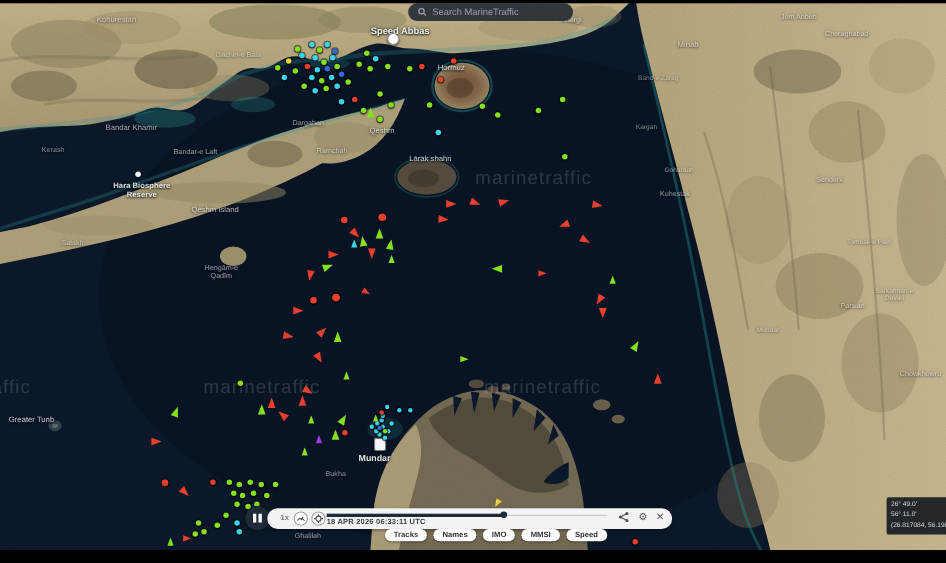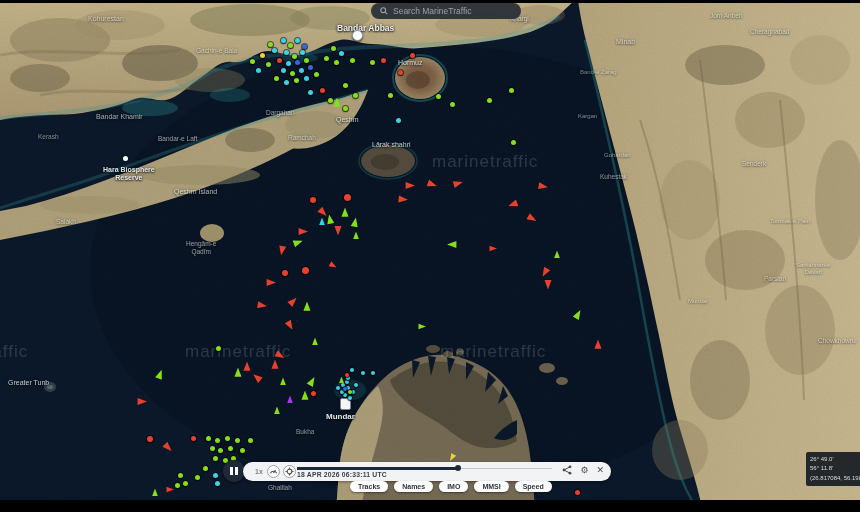--- a/index.html
+++ b/index.html
@@ -185,21 +185,21 @@
     <rect x="0" y="0" width="860" height="512" filter="url(#noise)" opacity="0.07"></rect>
   </svg>
 
   <div class="layer" id="watermarks">
       <span class="watermark" style="left: 432px; top: 152px;">marinetraffic</span>
       <span class="watermark" style="left: 185px; top: 342px;">marinetraffic</span>
       <span class="watermark" style="left: 440px; top: 342px;">marinetraffic</span>
       <span class="watermark" style="left: -78px; top: 342px;">marinetraffic</span>
     </div>
   <div class="layer" id="labels">
-      <span class="map-label" style="left: 337px; top: 23px; font-size: 8.5px; opacity: 0.95; font-weight: 700;">Bandar Abbas</span>
+      <span class="map-label" style="left: 337px; top: 23px; font-size: 8.5px; opacity: 0.95; font-weight: 700;">Speed Abbas</span>
       <span class="map-label" style="left: 398px; top: 59px; font-size: 7px; opacity: 0.8; font-weight: 400;">Hormuz</span>
       <span class="map-label" style="left: 372px; top: 141px; font-size: 7px; opacity: 0.8; font-weight: 400;">Lārak shahri</span>
       <span class="map-label" style="left: 336px; top: 116px; font-size: 7px; opacity: 0.75; font-weight: 400;">Qeshm</span>
       <span class="map-label" style="left: 266px; top: 109px; font-size: 6.5px; opacity: 0.6; font-weight: 400;">Dargahan</span>
       <span class="map-label" style="left: 288px; top: 134px; font-size: 6.5px; opacity: 0.55; font-weight: 400;">Ramchah</span>
       <span class="map-label" style="left: 96px; top: 113px; font-size: 7px; opacity: 0.65; font-weight: 400;">Bandar Khamir</span>
       <span class="map-label" style="left: 88px; top: 15px; font-size: 7px; opacity: 0.55; font-weight: 400;">Kohurestan</span>
       <span class="map-label" style="left: 196px; top: 47px; font-size: 6.5px; opacity: 0.5; font-weight: 400;">Gachin-e Bala</span>
       <span class="map-label" style="left: 103px; top: 166px; font-size: 7px; opacity: 0.9; font-weight: 700;">Hara Biosphere
 Reserve</span>

